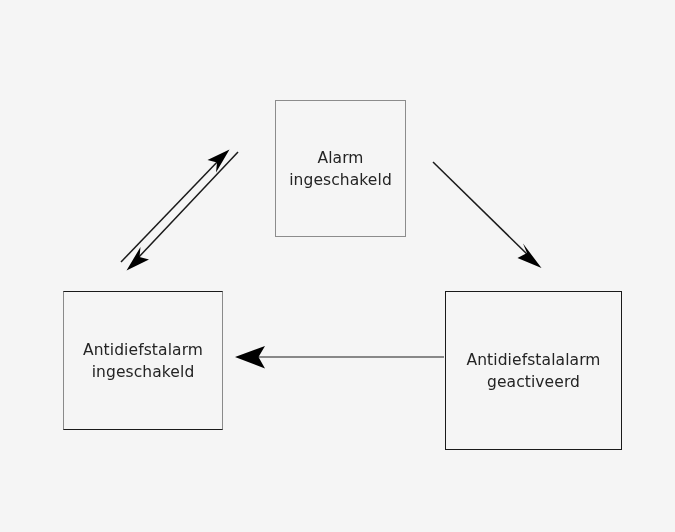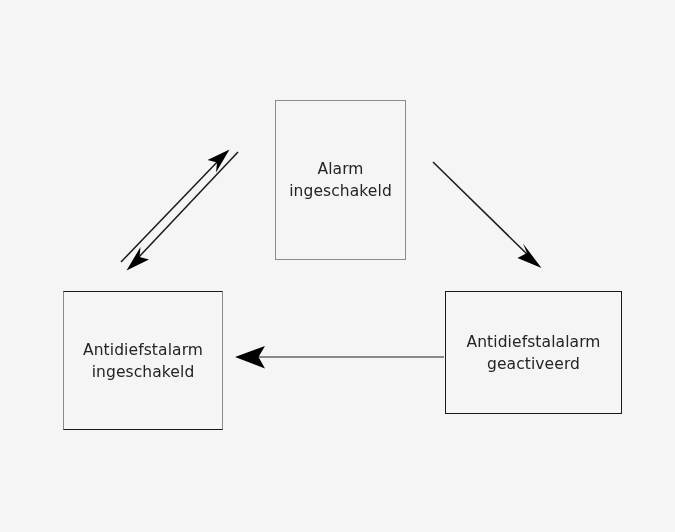--- a/index.html
+++ b/index.html
@@ -43,40 +43,40 @@
     font-weight: 400;
     letter-spacing: 0.1px;
     white-space: pre-line;
     padding: 0 6px;
   }
   
   #node-alarm-ingeschakeld {
     left: 275px;
     top: 100px;
     width: 131px;
-    height: 160px;
+    height: 137px;
     border: 1.6px solid #8c8c8c;
   }
   
   #node-antidiefstalarm-uitgeschakeld {
     left: 63px;
     top: 291px;
     width: 160px;
     height: 139px;
     border-top: 1.6px solid #1a1a1a;
     border-bottom: 1.6px solid #1a1a1a;
     border-left: 1.6px solid #8a8a8a;
     border-right: 1.6px solid #8a8a8a;
   }
   
   #node-antidiefstalalarm-geactiveerd {
     left: 445px;
     top: 291px;
     width: 177px;
-    height: 123px;
+    height: 159px;
     border: 1.6px solid #1a1a1a;
   }
 </style>
 </head>
 <body>
 
 <div id="canvas">
 
   <svg id="arrow-layer" viewBox="0 0 675 532" width="675" height="532" xmlns="http://www.w3.org/2000/svg">
 

